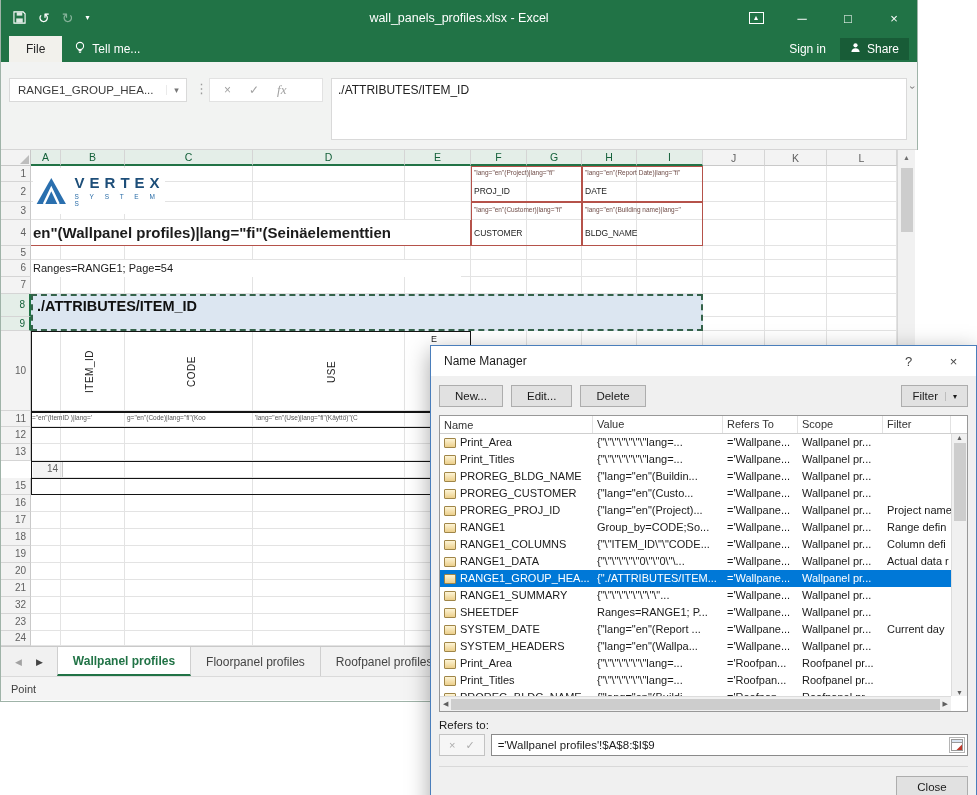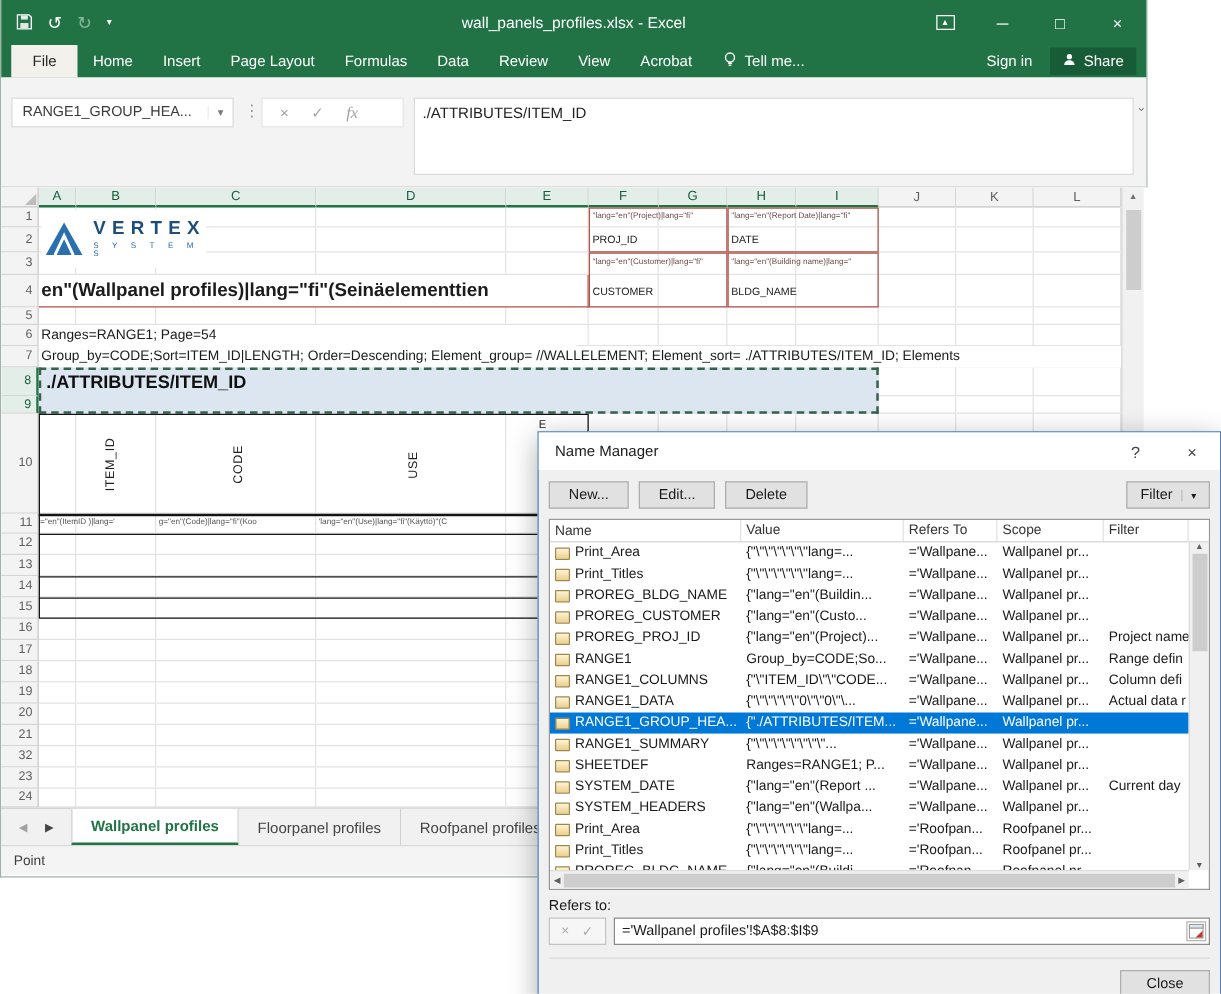--- a/index.html
+++ b/index.html
@@ -145,30 +145,20 @@
             <span class="rdo-box">▴</span>
           </span>
         <span class="tbtn">─</span>
         <span class="tbtn">□</span>
         <span class="tbtn">×</span>
       </div>
     </div>
 
     <div class="ribbon">
       <span class="ftab">File</span>
-      <span class="rtablist">
-          <span class="rtab">Home</span>
-          <span class="rtab">Insert</span>
-          <span class="rtab">Page Layout</span>
-          <span class="rtab">Formulas</span>
-          <span class="rtab">Data</span>
-          <span class="rtab">Review</span>
-          <span class="rtab">View</span>
-          <span class="rtab">Acrobat</span>
-        </span>
       <span class="tellme">
         <span>
           <svg width="12" height="13" viewBox="0 0 12 13">
               <circle cx="6" cy="5" r="3.6" fill="none" stroke="#fff" stroke-width="1.1"></circle>
               <path d="M4.5 9.6h3M4.9 11.2h2.2" stroke="#fff" stroke-width="1.1"></path>
             </svg>
         </span>
         <span>Tell me...</span>
       </span>
       <span class="rright">
@@ -228,21 +218,21 @@
             <div class="rowh" style="height: 26px; line-height: 25px;">4</div>
             <div class="rowh" style="height: 14px; line-height: 13px;">5</div>
             <div class="rowh" style="height: 17px; line-height: 16px;">6</div>
             <div class="rowh" style="height: 17px; line-height: 16px;">7</div>
             <div class="rowh sel" style="height: 23px; line-height: 22px;">8</div>
             <div class="rowh sel" style="height: 14px; line-height: 13px;">9</div>
             <div class="rowh" style="height: 80px; line-height: 79px;">10</div>
             <div class="rowh" style="height: 16px; line-height: 15px;">11</div>
             <div class="rowh" style="height: 17px; line-height: 16px;">12</div>
             <div class="rowh" style="height: 17px; line-height: 16px;">13</div>
-            <div class="rowh" style="height: 17px; line-height: 16px;">14</div>
+            <div class="rowh" style="height: 17px; line-height: 16px; margin-left: 32px;">14</div>
             <div class="rowh" style="height: 17px; line-height: 16px;">15</div>
             <div class="rowh" style="height: 17px; line-height: 16px;">16</div>
             <div class="rowh" style="height: 17px; line-height: 16px;">17</div>
             <div class="rowh" style="height: 17px; line-height: 16px;">18</div>
             <div class="rowh" style="height: 17px; line-height: 16px;">19</div>
             <div class="rowh" style="height: 17px; line-height: 16px;">20</div>
             <div class="rowh" style="height: 17px; line-height: 16px;">21</div>
             <div class="rowh" style="height: 17px; line-height: 16px;">32</div>
             <div class="rowh" style="height: 17px; line-height: 16px;">23</div>
             <div class="rowh" style="height: 15px; line-height: 14px;">24</div>
@@ -608,21 +598,20 @@
         <div class="ov t6" style="left:554px;top:2px;width:114px">"lang="en"(Report Date)|lang="fi"</div>
         <div class="ov t8" style="left:443px;top:19px">PROJ_ID</div>
         <div class="ov t8" style="left:554px;top:19px">DATE</div>
         <div class="ov t6" style="left:443px;top:39px;width:104px">"lang="en"(Customer)|lang="fi"</div>
         <div class="ov t6" style="left:554px;top:39px;width:114px">"lang="en"(Building name)|lang="</div>
         <div class="ov t8" style="left:443px;top:61px">CUSTOMER</div>
         <div class="ov t8" style="left:554px;top:61px">BLDG_NAME</div>
 
         <div class="ov title4" style="left:0;top:54px;width:440px;height:26px">en"(Wallpanel profiles)|lang="fi"(Seinäelementtien</div>
         <div class="ov meta" style="left:0;top:94px;width:430px;height:17px">Ranges=RANGE1; Page=54</div>
-        <div class="ov meta" style="left:0;top:111px;width:866px;height:17px">Group_by=CODE;Sort=ITEM_ID|LENGTH; Order=Descending;  Element_group= //WALLELEMENT; Element_sort= ./ATTRIBUTES/ITEM_ID;  Elements</div>
 
         <div class="ov selbox" style="left:0;top:128px;width:672px;height:37px">
           <div class="a8">./ATTRIBUTES/ITEM_ID</div>
         </div>
 
         <div class="ov blackbox" style="left:0;top:165px;width:440px;height:164px"></div>
         <div class="ov hline" style="left:0;top:245px;width:440px;height:2px"></div>
         <div class="ov hline" style="left:0;top:261px;width:440px;height:1px"></div>
         <div class="ov hline" style="left:0;top:295px;width:440px;height:1px"></div>
         <div class="ov hline" style="left:0;top:312px;width:440px;height:1px"></div>

